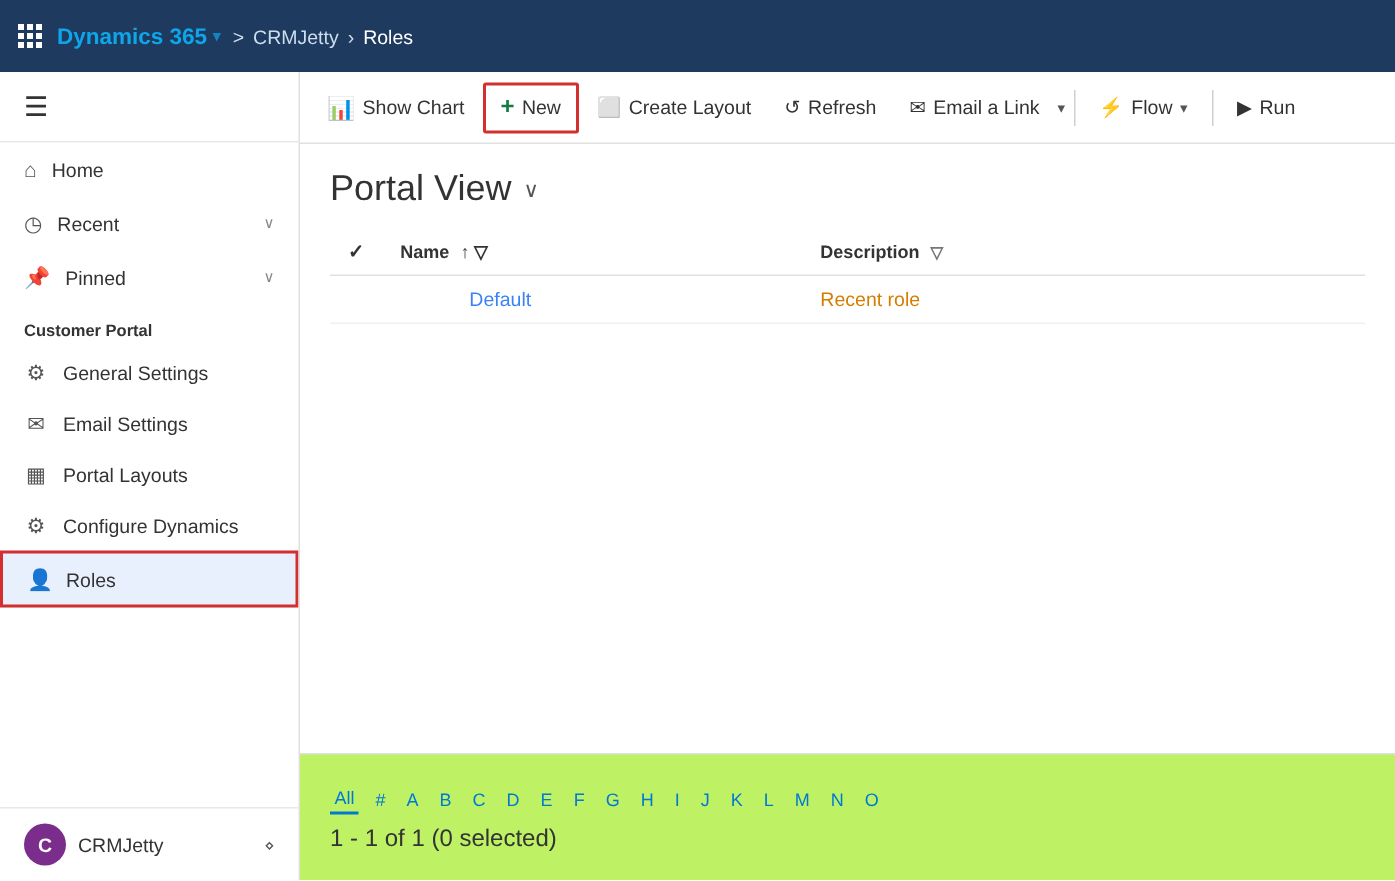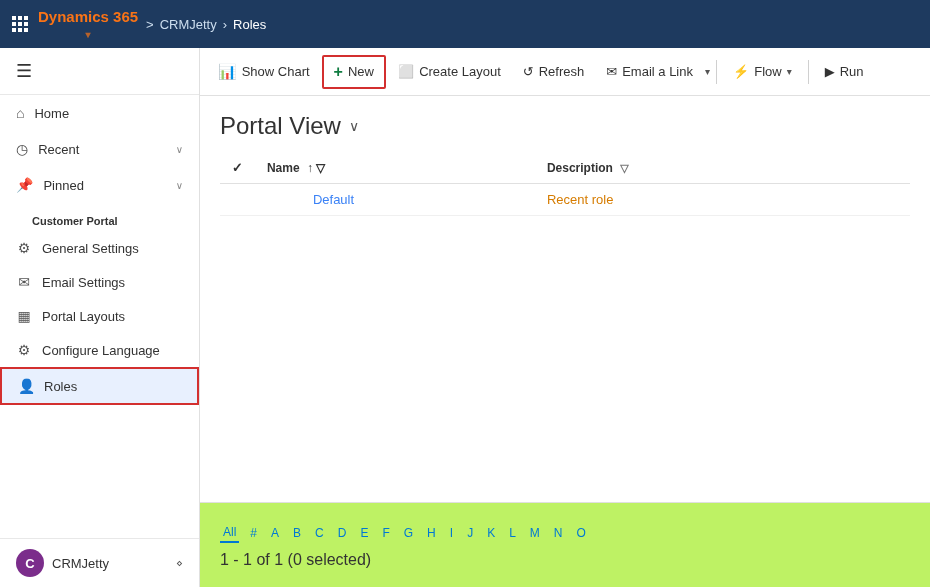--- a/index.html
+++ b/index.html
@@ -11,21 +11,21 @@
       color: #fff;
       height: 48px;
       display: flex;
       align-items: center;
       padding: 0 12px;
       gap: 8px;
       flex-shrink: 0;
     }
     .topbar-grid-icon { display: flex; flex-wrap: wrap; width: 18px; gap: 2px; cursor: pointer; }
     .topbar-grid-icon span { width: 4px; height: 4px; background: #fff; display: block; }
-    .topbar-app-name { font-size: 15px; font-weight: 600; color: #f97316; display: flex; align-items: center; gap: 4px; flex-direction: column; }
+    .topbar-app-name { font-size: 15px; font-weight: 600; color: #0ea5e9; display: flex; align-items: center; gap: 4px; }
     .topbar-app-name .chevron { font-size: 10px; opacity: 0.7; }
     .topbar-breadcrumb { display: flex; align-items: center; gap: 6px; color: #cde; font-size: 13px; }
     .topbar-breadcrumb .current { color: #fff; }
 
     
     .main-layout { display: flex; flex: 1; overflow: hidden; }
 
     
     .sidebar {
       width: 200px;
@@ -43,21 +43,21 @@
       align-items: center;
       gap: 10px;
       padding: 10px 16px;
       cursor: pointer;
       color: #333;
       font-size: 13px;
     }
     .sidebar-nav-item .icon { font-size: 14px; color: #555; }
     .sidebar-nav-item .chevron { margin-left: auto; font-size: 10px; color: #888; }
     .sidebar-section-title {
-      padding: 12px 32px 4px;
+      padding: 12px 16px 4px;
       font-size: 11px;
       font-weight: 700;
       color: #333;
       text-transform: none;
     }
     .sidebar-sub-item {
       display: flex;
       align-items: center;
       gap: 10px;
       padding: 9px 16px 9px 16px;
@@ -227,21 +227,21 @@
     <div class="sidebar-sub-item">
       <span class="icon">✉</span>
       <span>Email Settings</span>
     </div>
     <div class="sidebar-sub-item">
       <span class="icon">▦</span>
       <span>Portal Layouts</span>
     </div>
     <div class="sidebar-sub-item">
       <span class="icon">⚙</span>
-      <span>Configure Language</span>
+      <span>Configure Dynamics</span>
     </div>
     <div class="sidebar-sub-item active">
       <span class="icon">👤</span>
       <span>Roles</span>
     </div>
 
     <div class="sidebar-bottom">
       <div class="avatar">C</div>
       <span class="avatar-name">CRMJetty</span>
       <span class="avatar-chevron">⋄</span>

